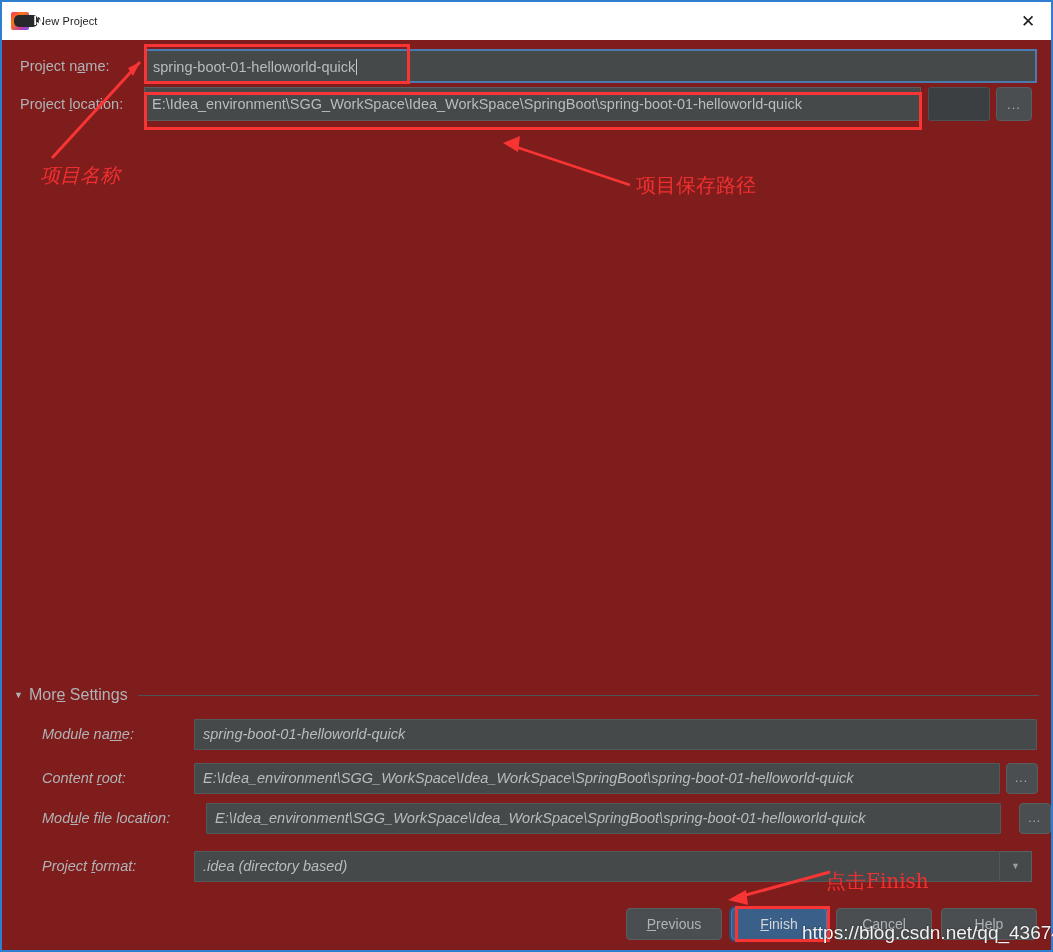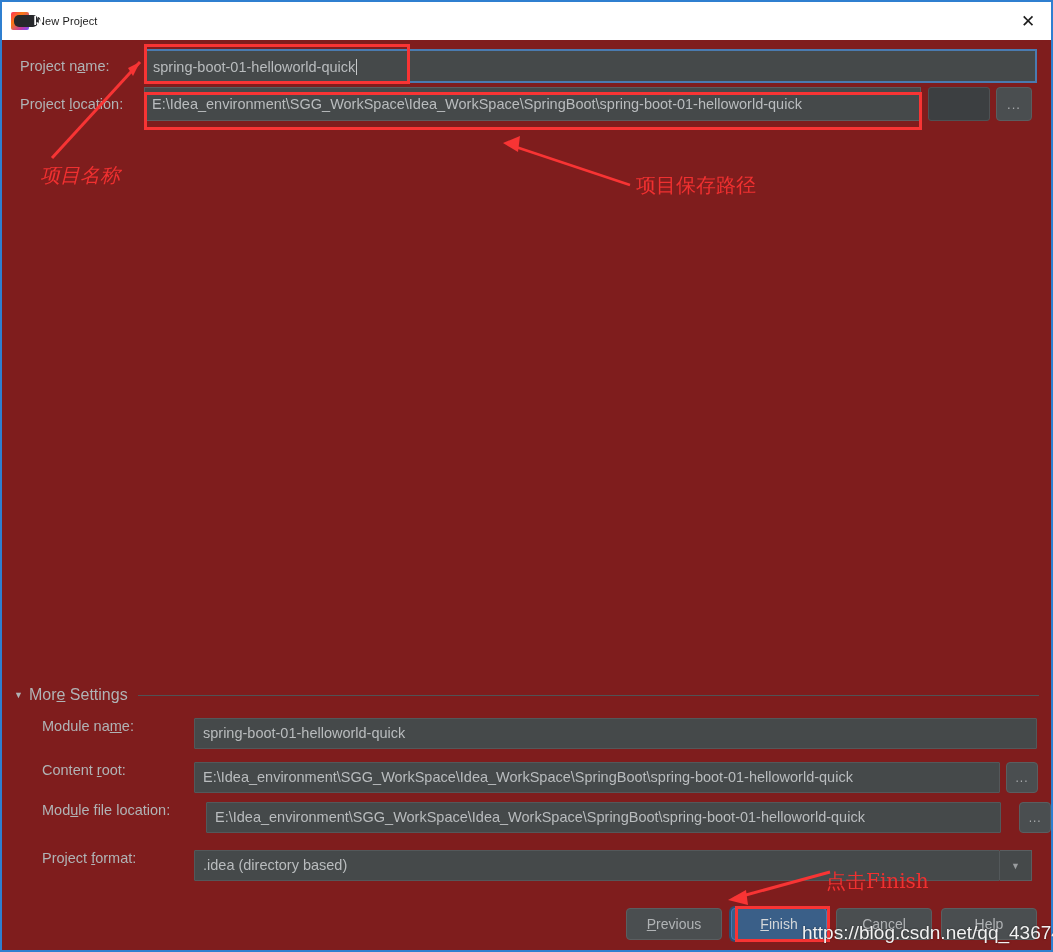--- a/index.html
+++ b/index.html
@@ -180,20 +180,22 @@
     margin-left: 10px;
     margin-right: 12px;
   }
 
   
   .srow {
     position: absolute;
     left: 0; right: 0;
     height: 32px;
     display: flex;
+    align-items: center;
+    font-style: italic;
   }
   .srow-1 { top: 678px; }
   .srow-2 { top: 722px; }
   .srow-3 { top: 762px; gap: 12px; }
   .srow-4 { top: 810px; }
 
   .slbl {
     color: #b0b3b5;
     font-size: 14.5px;
     padding-left: 40px;

